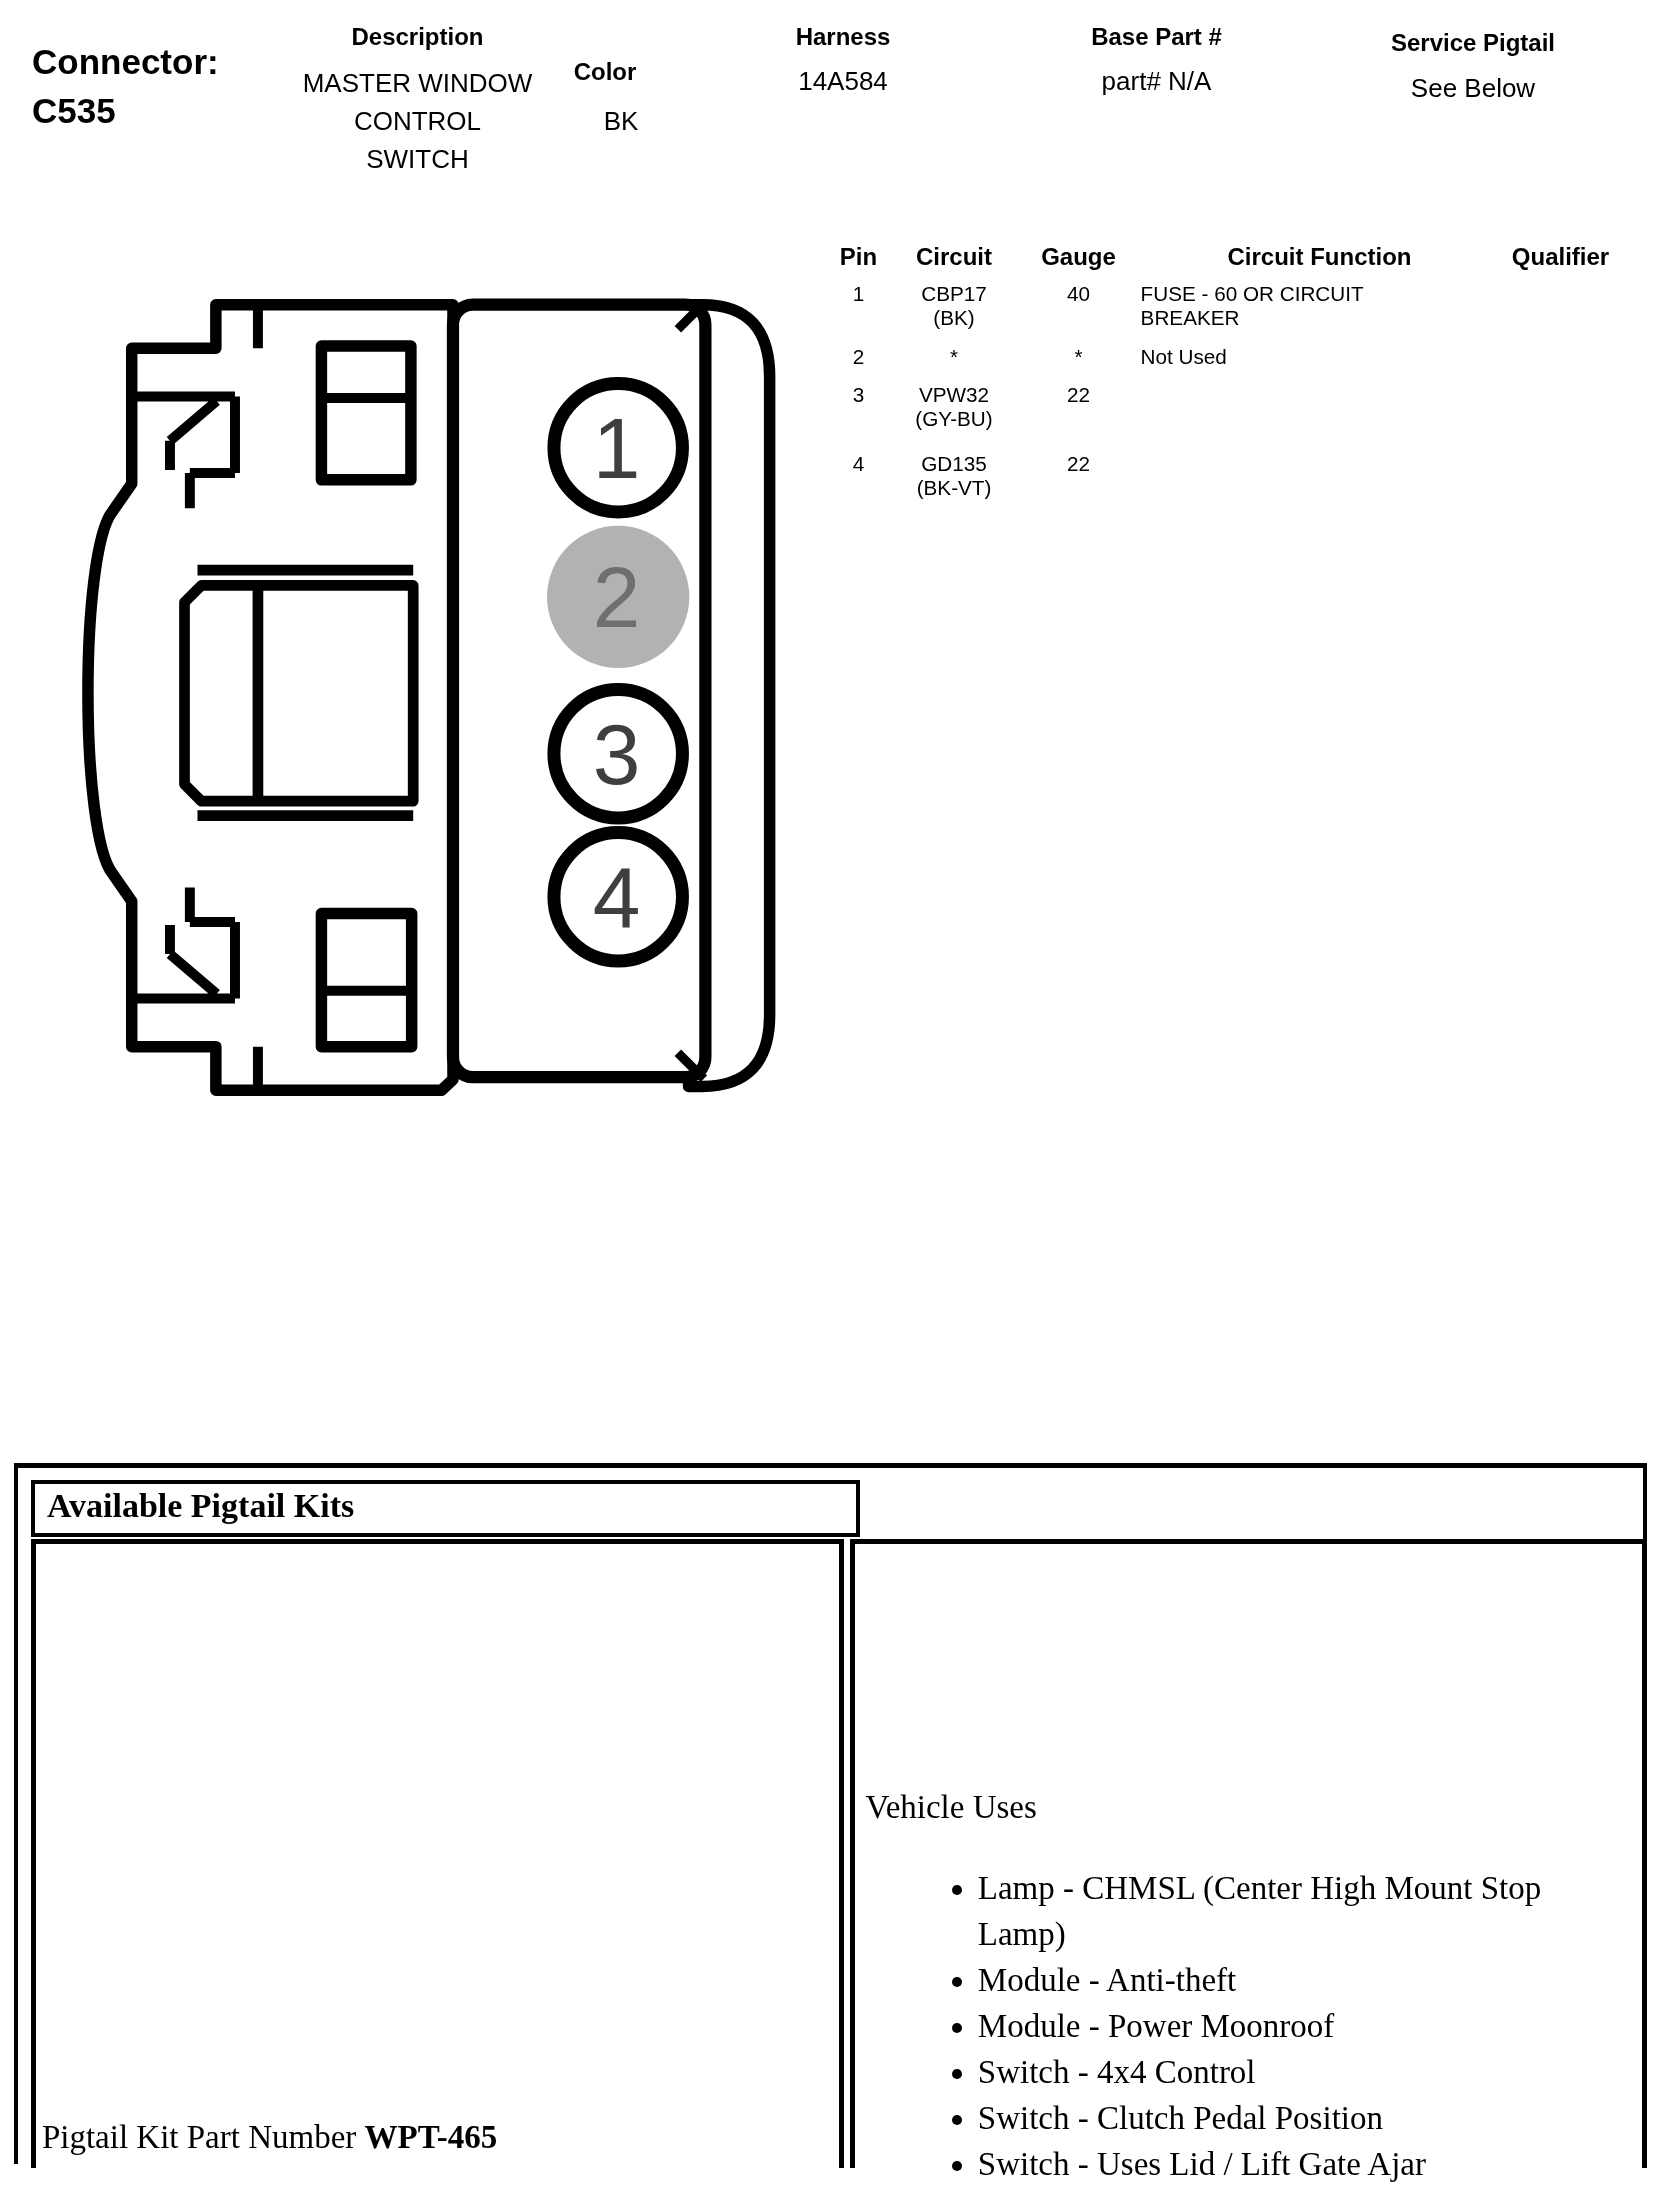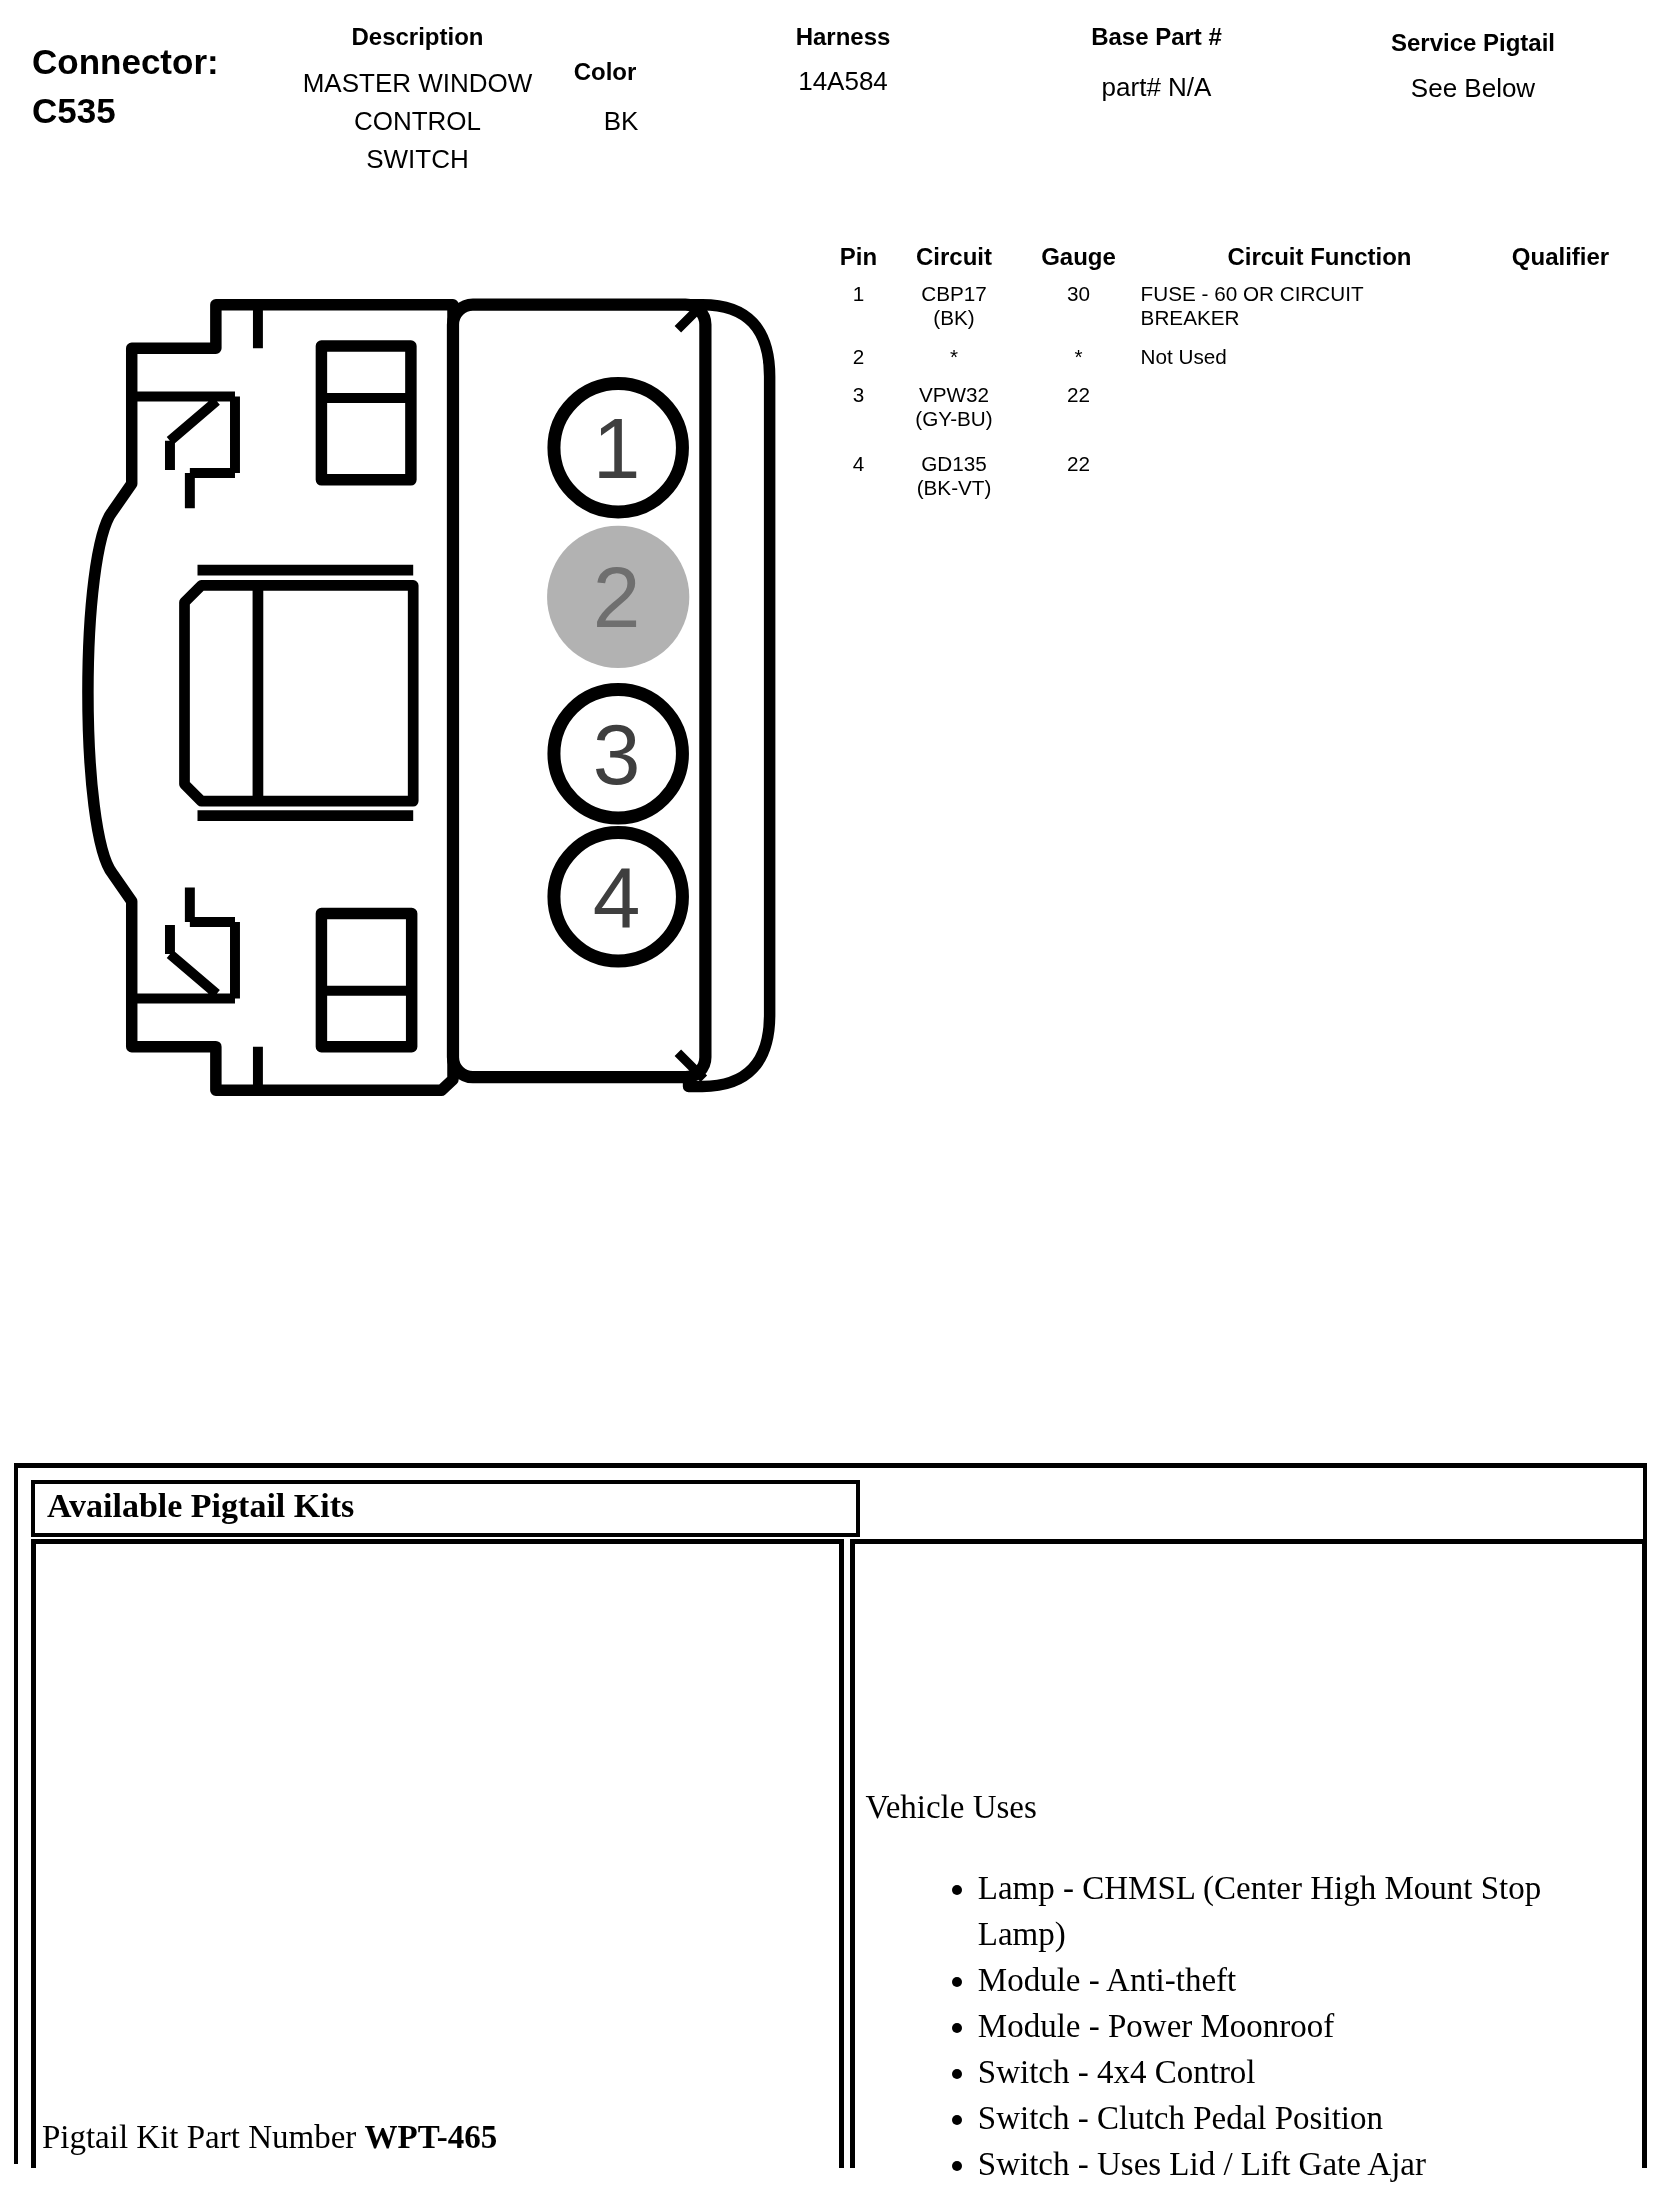--- a/index.html
+++ b/index.html
@@ -11,21 +11,21 @@
   #connector-title{left:32px;top:37px;font-size:35px;font-weight:bold;line-height:49px;}
   .hdr-col-label{font-size:24px;font-weight:bold;}
   .hdr-col-value{font-size:26px;}
   #desc-label{left:272px;top:23px;width:291px;}
   #desc-lines{left:272px;top:64px;width:291px;line-height:38px;}
   #color-label{left:544px;top:58px;width:122px;}
   #color-value{left:560px;top:106px;width:122px;}
   #harness-label{left:774px;top:23px;width:138px;}
   #harness-value{left:774px;top:66px;width:138px;}
   #basepart-label{left:1057px;top:23px;width:199px;}
-  #basepart-value{left:1057px;top:72px;width:199px;}
+  #basepart-value{left:1057px;top:66px;width:199px;}
   #pigtail-label{left:1358px;top:29px;width:230px;}
   #pigtail-value{left:1358px;top:73px;width:230px;text-align:center;}
 
   
   #pin-table{left:830px;top:243px;width:796px;}
   .pt-grid{display:grid;grid-template-columns:57px 134px 115px 367px 115px;}
   .pt-head div{font-size:24px;font-weight:bold;text-align:center;}
   .pt-head .fn{text-align:center;}
   .pt-row div{font-size:20.7px;line-height:24px;white-space:pre-line;text-align:center;vertical-align:top;}
   .pt-row .fn{text-align:left;padding-left:4.6px;}
@@ -81,21 +81,21 @@
     <div>Pin</div>
     <div>Circuit</div>
     <div>Gauge</div>
     <div class="fn">Circuit Function</div>
     <div>Qualifier</div>
   </div>
   <div class="pt-grid pt-row">
     <div>1</div>
     <div>CBP17
 (BK)</div>
-    <div>30</div>
+    <div>40</div>
     <div class="fn">FUSE - 60 OR CIRCUIT
 BREAKER</div>
     <div></div>
   </div>
   <div class="pt-grid pt-row">
     <div>2</div>
     <div>*</div>
     <div>*</div>
     <div class="fn">Not Used</div>
     <div></div>

